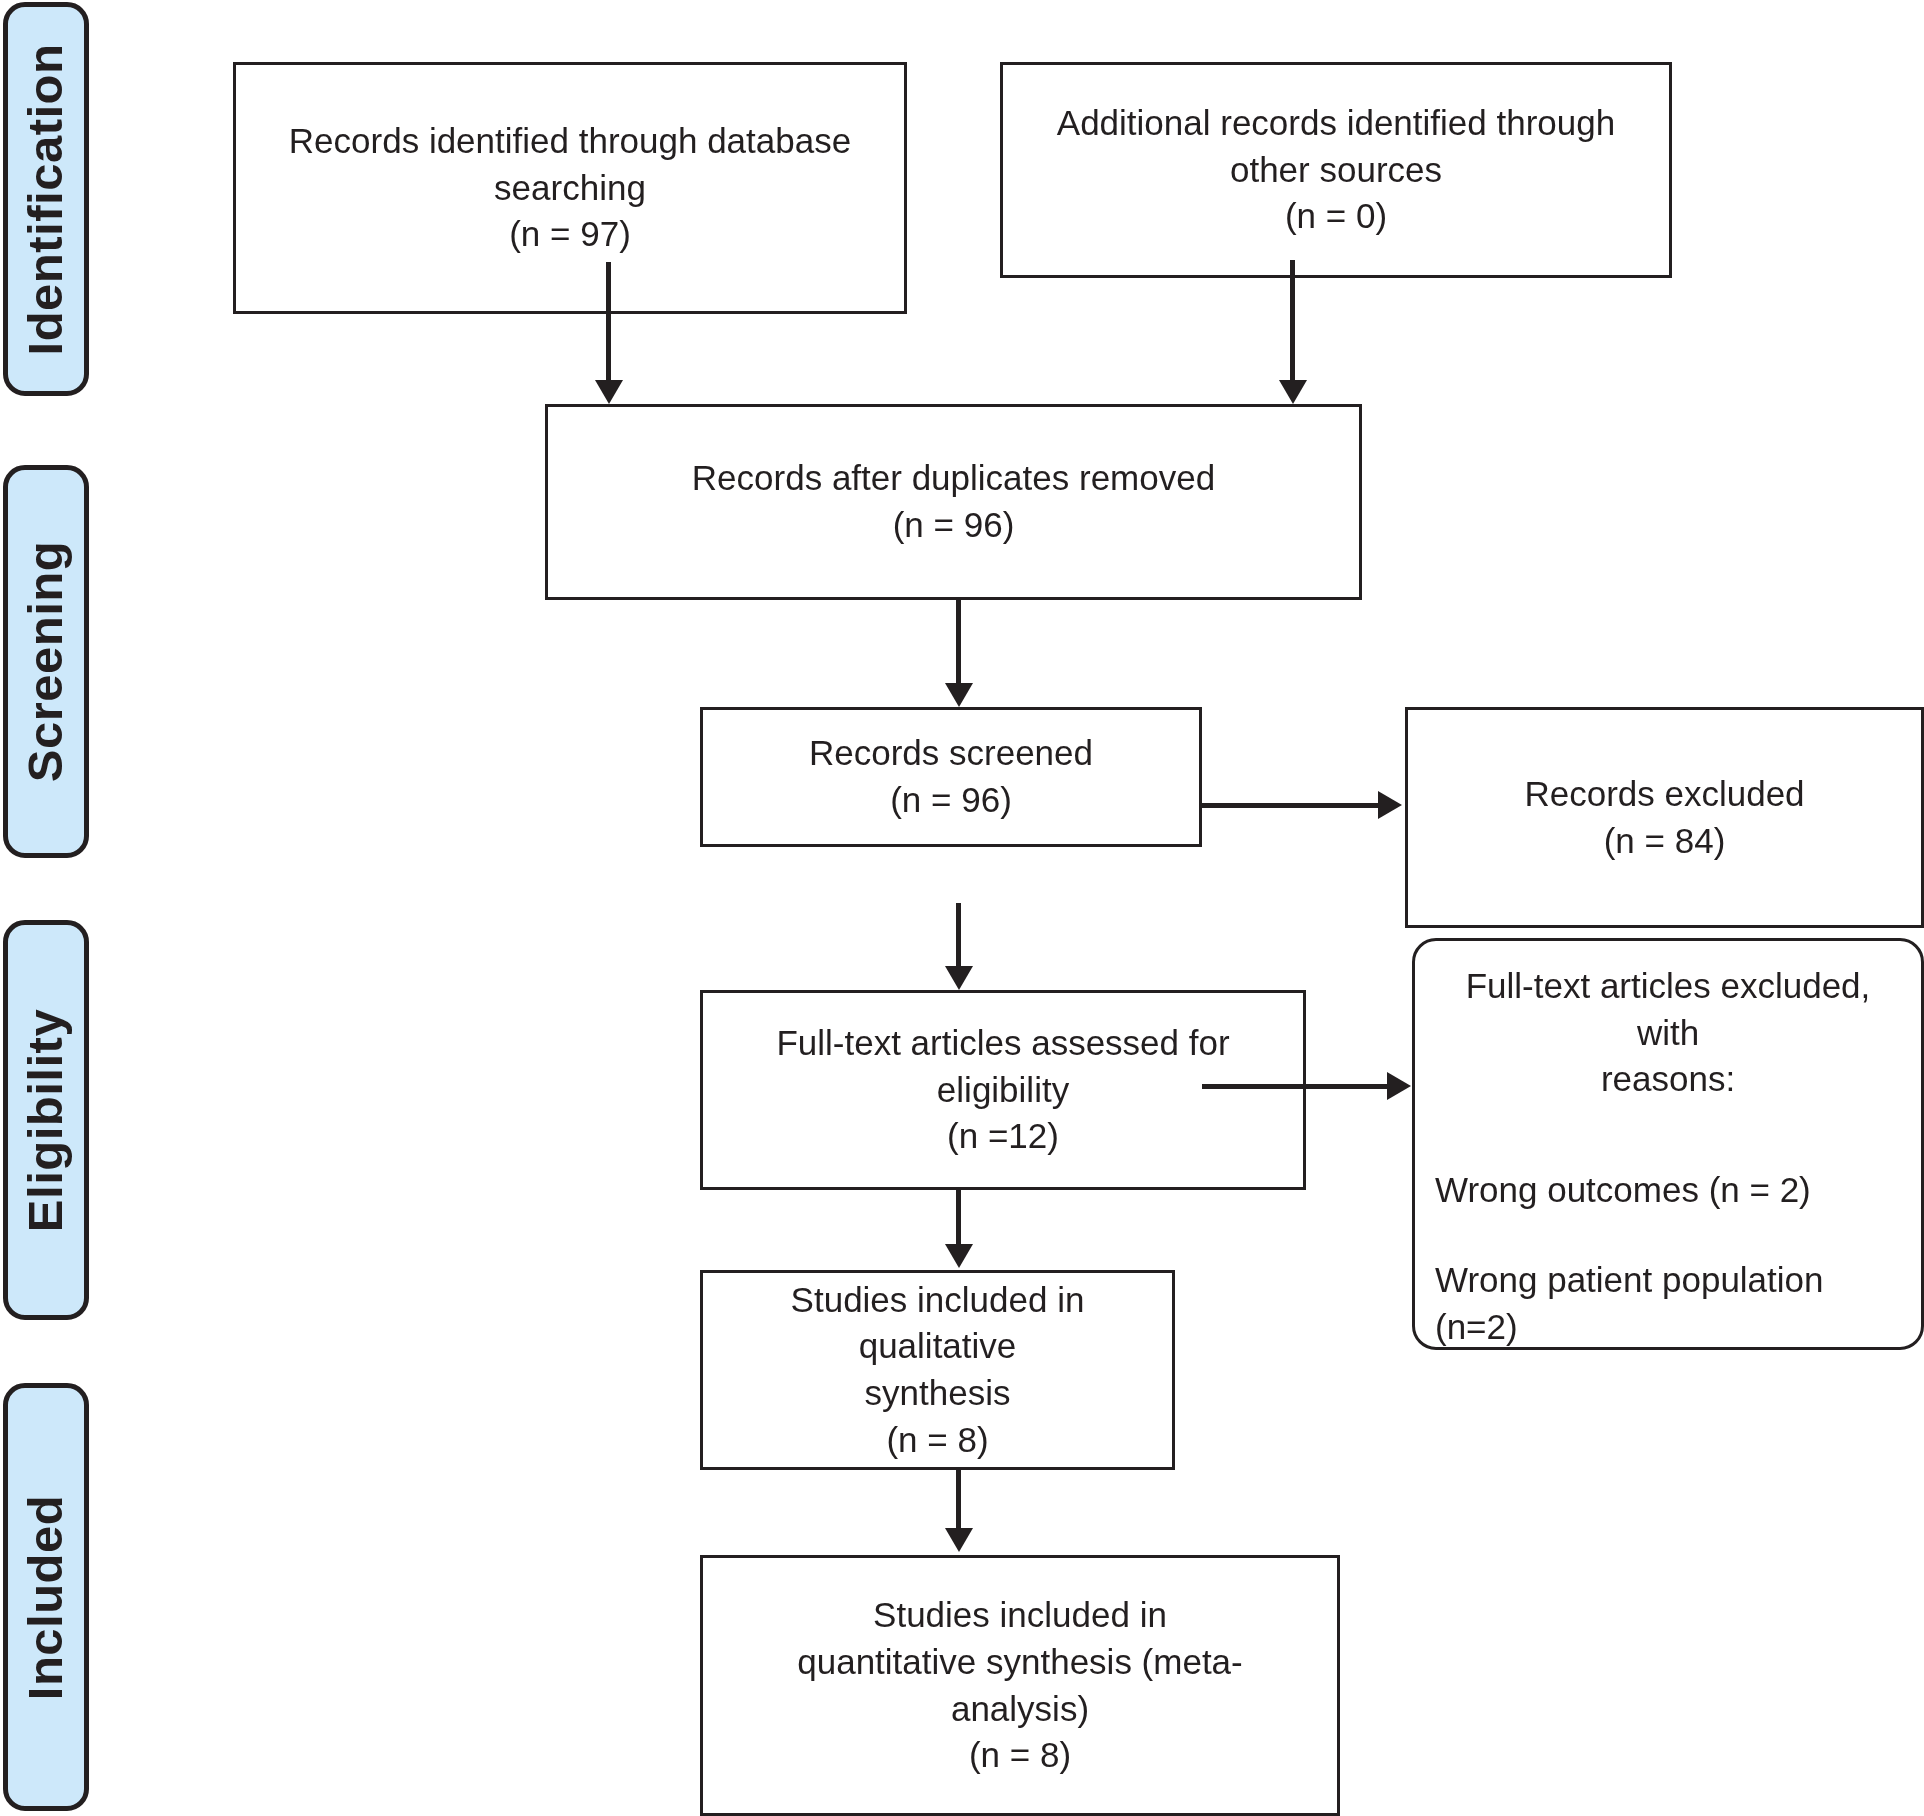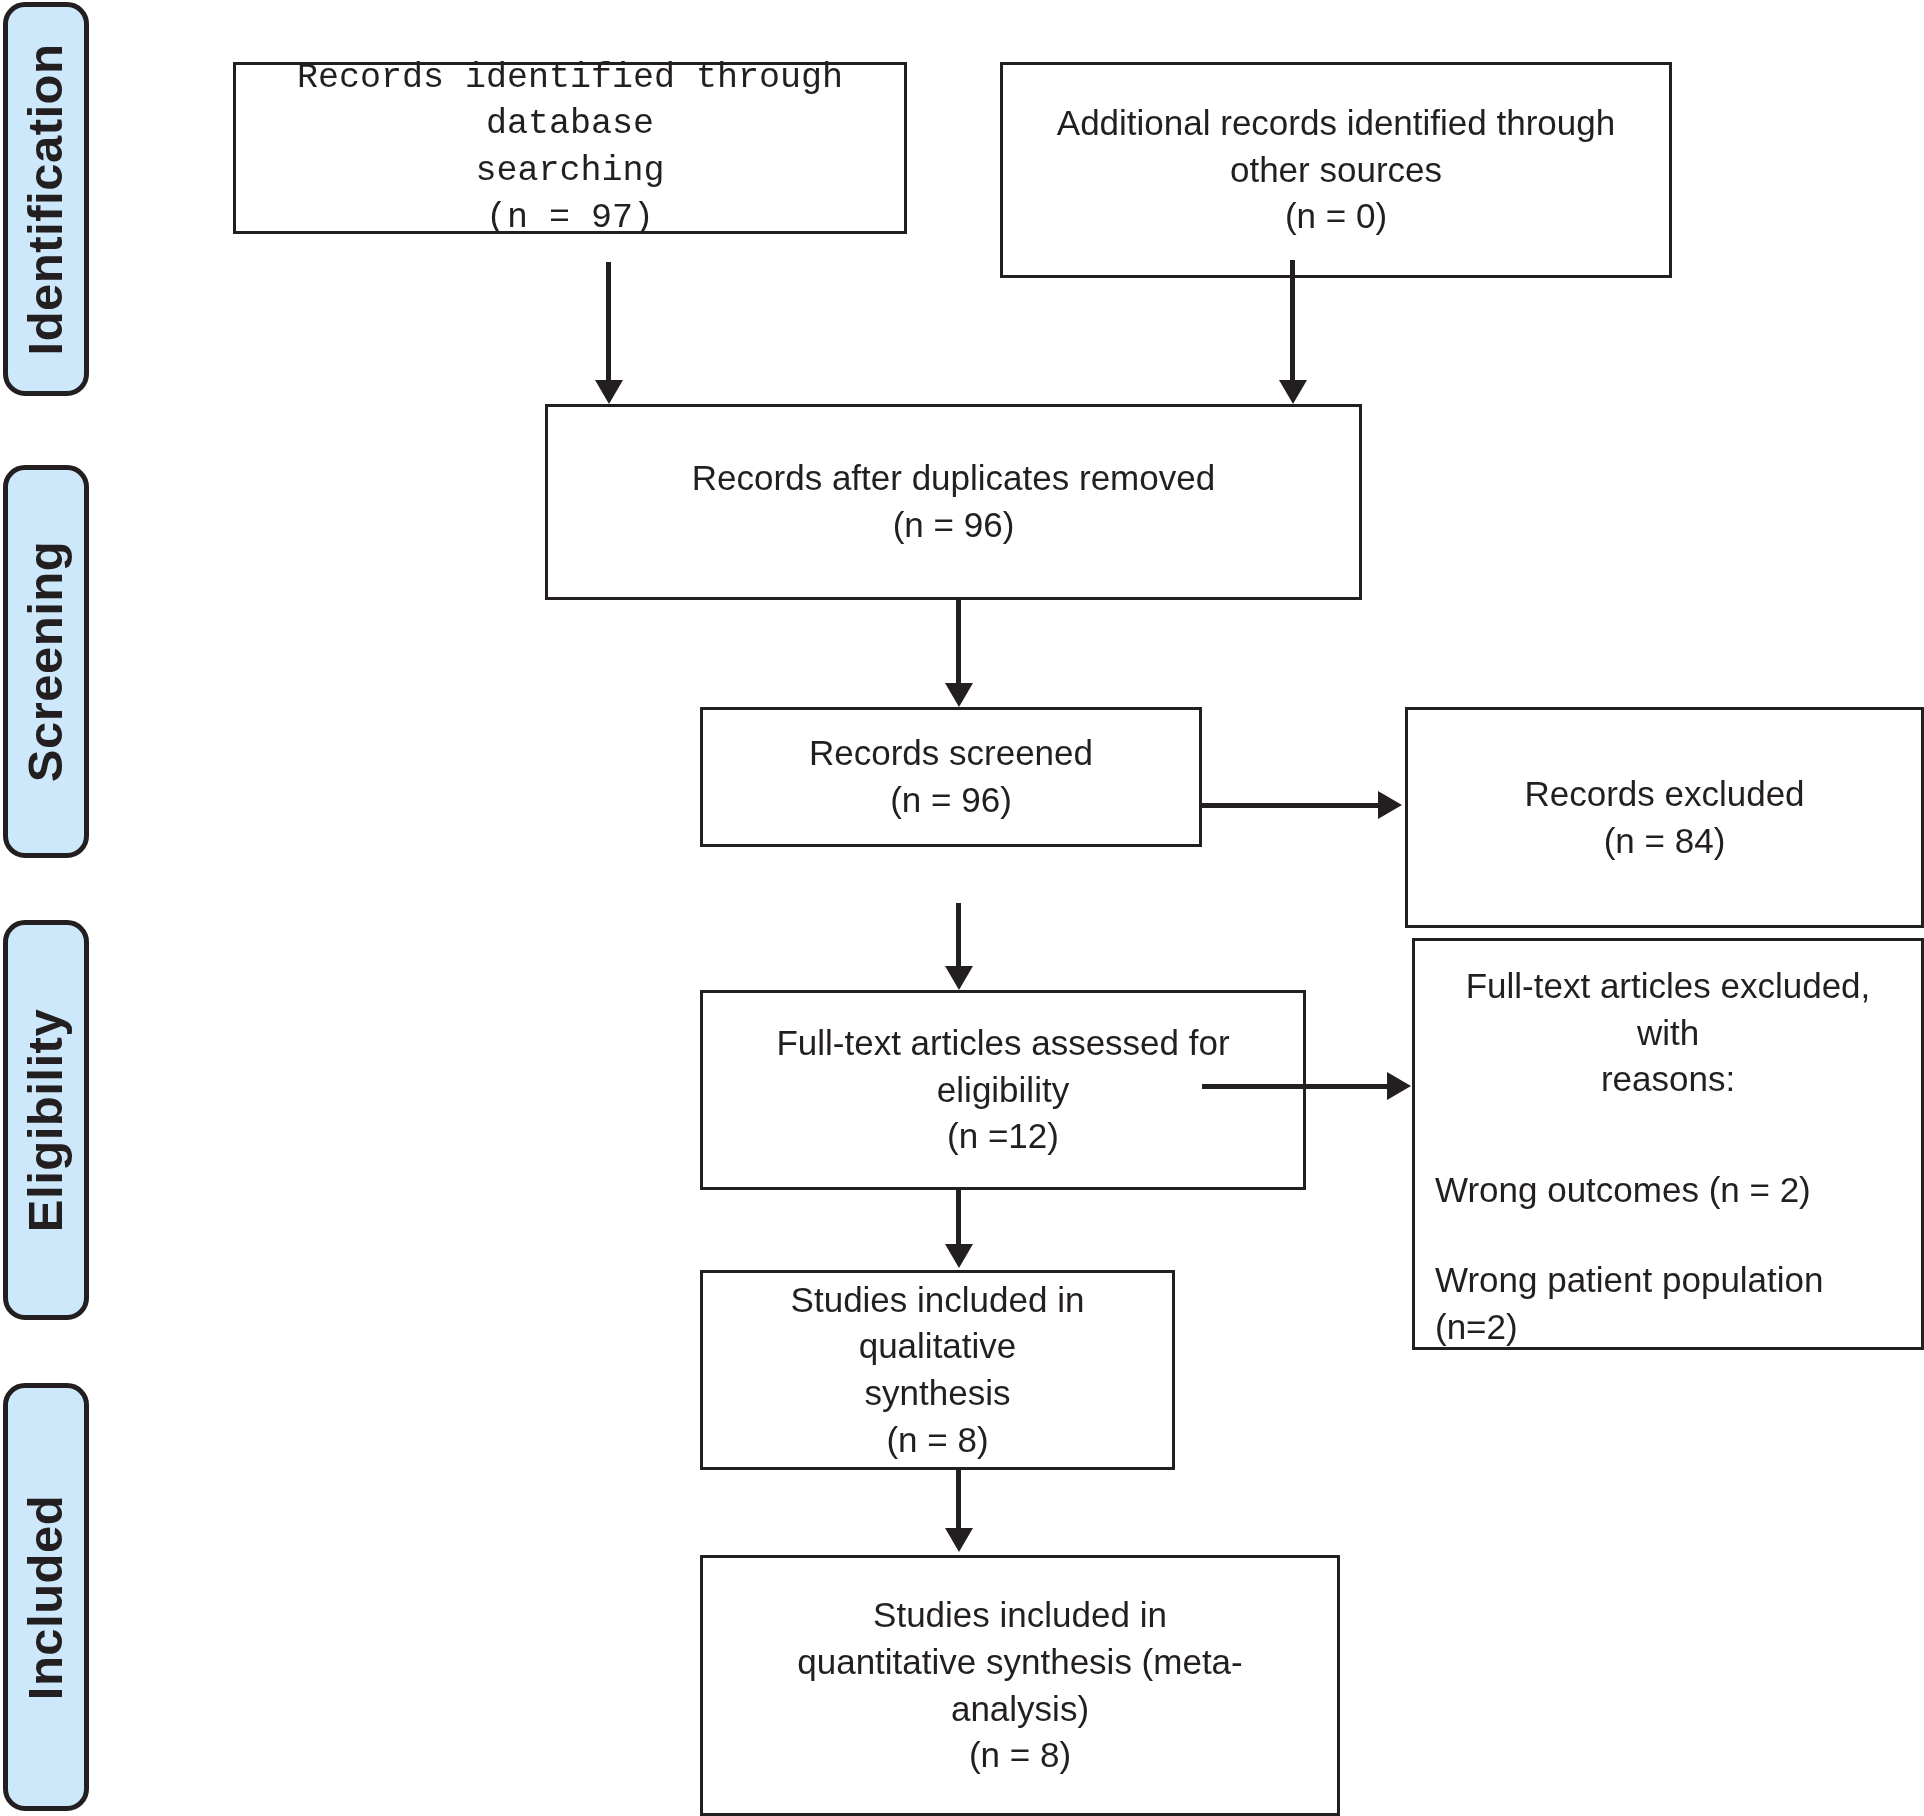--- a/index.html
+++ b/index.html
@@ -52,20 +52,21 @@
     font-size: 35px;
     line-height: 1.33;
     color: #231f20;
     text-align: center;
     white-space: pre-line;
   }
   .flow-box.align-left {
     align-items: center;
     justify-content: flex-start;
     padding: 22px 20px;
+    border-radius: 24px;
   }
   .flow-box.align-left .box-text {
     text-align: left;
     width: 100%;
   }
   .flow-box .box-text.centered-head {
     text-align: center;
   }
 
   
@@ -110,21 +111,21 @@
   </div>
 
   <div class="stage-band" style="left:3px; top:920px; width:86px; height:400px;">
     <span class="stage-label">Eligibility</span>
   </div>
 
   <div class="stage-band" style="left:3px; top:1383px; width:86px; height:428px;">
     <span class="stage-label">Included</span>
   </div>
 
-  <div class="flow-box" style="left:233px; top:62px; width:674px; height:172px;font-family:Liberation Mono, monospace;">
+  <div class="flow-box" style="left:233px; top:62px; width:674px; height:252px;">
     <span class="box-text">Records identified through database
 searching
 (n = 97)</span>
   </div>
 
   <div class="flow-box" style="left:1000px; top:62px; width:672px; height:216px;">
     <span class="box-text">Additional records identified through
 other sources
 (n = 0)</span>
   </div>

